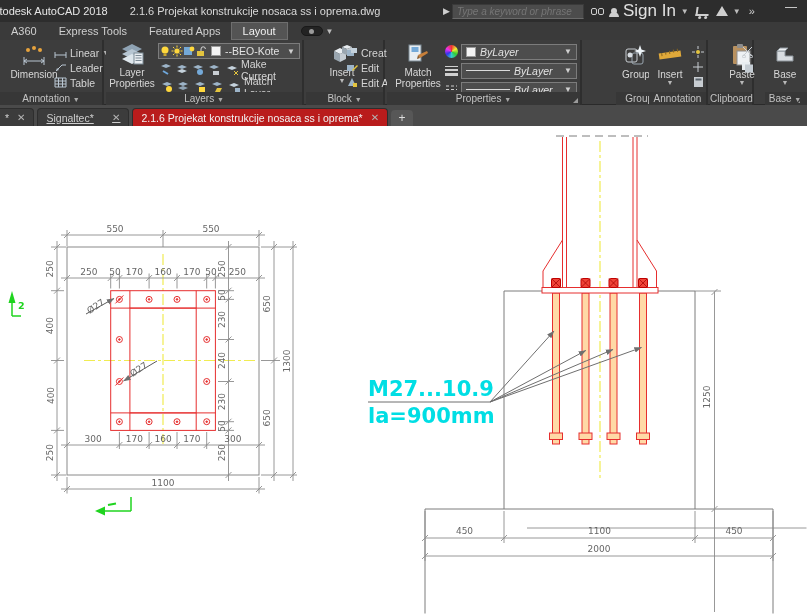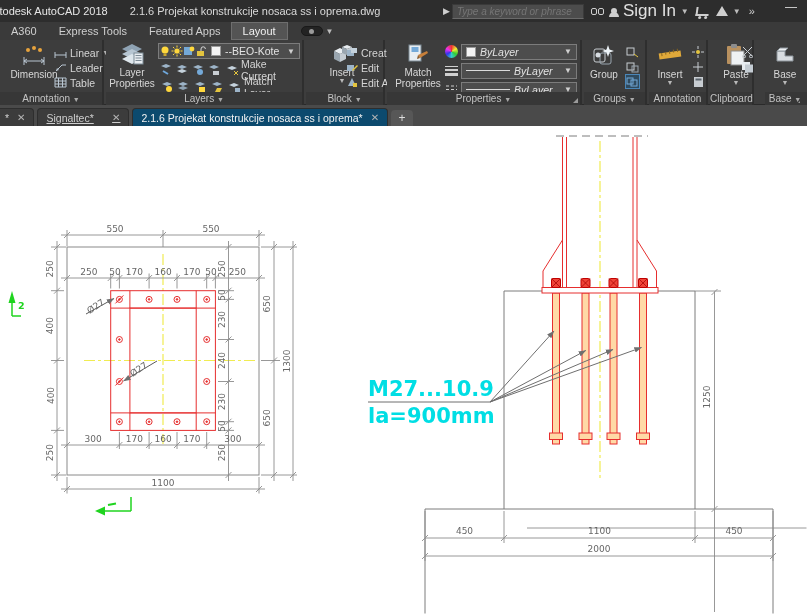--- a/index.html
+++ b/index.html
@@ -55,21 +55,21 @@
   .bylayer-line { width:44px; border-top:1.5px solid #dcdcdc; margin-right:4px; }
   .lw-icon i { display:block; width:13px; border-top:1px solid #cfcfcf; margin:2px 0; }
   .lw-icon i:nth-child(2){ border-top-width:2px; }
   .lw-icon i:nth-child(3){ border-top-width:3px; }
   .tool16 { width:15px; height:15px; display:inline-flex; align-items:center; justify-content:center; margin:0 1px; }
   .sel-hl { border:1px solid #4a86b8; background:#2f4a5e; }
 
   
   .doctabs { position:absolute; left:0; top:105px; width:807px; height:21px; background:#4a4a4a; display:flex; align-items:flex-end; }
   .dtab { height:18px; background:#3c3c3c; border:1px solid #2e2e2e; border-bottom:none; border-radius:4px 4px 0 0; color:#cfcfcf; font-size:10.5px; display:flex; align-items:center; padding:0 8px; margin-right:3px; white-space:nowrap; }
-  .dtab.active { background:#0c4a6e; color:#f2f2f2; }
+  .dtab.active { background:#b91c1c; color:#f2f2f2; }
   .dtab .x { margin-left:8px; color:#b5b5b5; font-size:10px; }
   .dtab-plus { height:16px; width:22px; background:#575757; border-radius:4px 4px 0 0; color:#ddd; text-align:center; line-height:16px; font-size:12px; }
 
   
   .canvas { position:absolute; left:0; top:126px; width:807px; height:488px; background:#ffffff; }
   svg text { font-family:"DejaVu Sans",sans-serif; }
   .dtext { fill:#666; font-size:9px; }
   .note  { fill:#00dee4; font-size:21px; font-weight:bold; }
   .gtext { fill:#1fd41f; font-size:9.5px; font-weight:bold; }
 </style>
@@ -342,21 +342,21 @@
           <div class="dropbox" style="flex:1;">
             <span class="bylayer-line" style="margin-left:4px;"></span>
             <span>ByLayer</span>
             <span class="dd-caret">▼</span>
           </div>
         </div>
       </div>
       <div class="panel-label"><span>Properties</span> <span class="lc">▼</span><span class="launcher"></span></div>
     </div>
 
-    <div class="panel" style="left:584px; width:63px;">
+    <div class="panel" style="left:616px; width:63px;">
       <div class="bigbtn" style="left:3px; width:34px;">
         <svg width="26" height="24">
           <rect x="3" y="6" width="11" height="13" rx="2" fill="none" stroke="#c8cdd2"></rect>
           <rect x="9" y="10" width="11" height="11" rx="2" fill="none" stroke="#9aa6b0"></rect>
           <path d="M17 2 L18.5 6.5 L23 8 L18.5 9.5 L17 14 L15.5 9.5 L11 8 L15.5 6.5 Z" fill="#eef4f8"></path>
           <circle cx="7" cy="12" r="2.5" fill="#d8dde2"></circle>
         </svg>
         <span>Group</span>
       </div>
       <div style="position:absolute; left:40px; top:4px; display:flex; flex-direction:column;">
@@ -407,21 +407,21 @@
             <svg width="13" height="12">
               <rect x="2" y="1" width="9" height="10" fill="#c8cdd2"></rect>
               <rect x="3.5" y="2.5" width="6" height="2" fill="#5a646c"></rect>
             </svg>
           </span>
       </div>
       <div class="panel-label"><span>Annotation</span> <span class="lc">▼</span></div>
     </div>
 
     <div class="panel" style="left:710px; width:44px;">
-      <div class="bigbtn" style="left:11px; width:30px;">
+      <div class="bigbtn" style="left:17px; width:30px;">
         <svg width="22" height="24">
           <rect x="2" y="3" width="14" height="18" rx="1" fill="#b9915f"></rect>
           <rect x="6" y="1" width="6" height="4" rx="1" fill="#8d8d8d"></rect>
           <rect x="6" y="8" width="13" height="14" fill="#eef1f4" stroke="#8d8d8d"></rect>
         </svg>
         <span>Paste</span>
         <span class="flyout">▼</span>
       </div>
       <div style="position:absolute; left:29px; top:4px; display:flex; flex-direction:column;">
         <span class="tool16">

